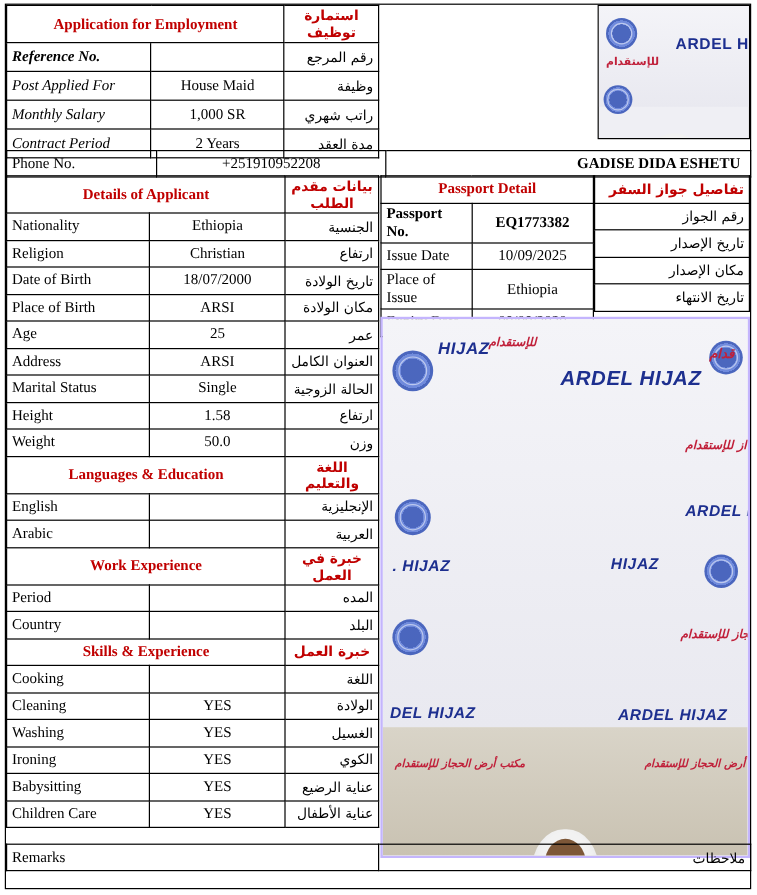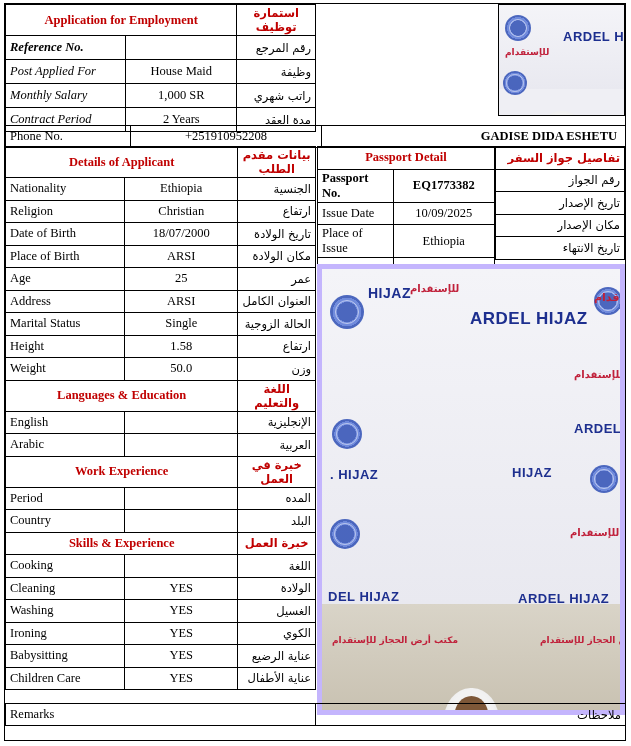--- a/index.html
+++ b/index.html
@@ -75,21 +75,21 @@
   .p-label{width:74px;}
   .p-val{width:104px;text-align:center;font-weight:bold;}
   .passwrap td{height:19.5px;}
   .p-ar-wrap{position:absolute;left:495px;top:146px;width:146px;}
   .p-ar-wrap table{width:130px;}
   .p-ar-wrap td{height:19.5px;text-align:right;}
 
   
   .photo-main{
     position:absolute;left:317px;top:264px;width:308px;height:451px;
-    border:5px solid #c4b5fd;box-sizing:border-box;overflow:hidden;
+    border:2px solid #c4b5fd;box-sizing:border-box;overflow:hidden;font-style:italic;
   }
 
   
   .studio{position:absolute;inset:0;background:#efeff4;}
   .wall{position:absolute;left:0;top:0;right:0;height:76%;background:linear-gradient(#f4f4f8,#e9e9f0);}
   .floor{position:absolute;left:0;bottom:0;right:0;height:24%;background:linear-gradient(#d9d4c8,#c9c2b2);}
   .logo-word{
     position:absolute;color:#1d2f8f;font-weight:bold;
     font-family:"Liberation Sans", sans-serif;letter-spacing:.5px;white-space:nowrap;
   }

